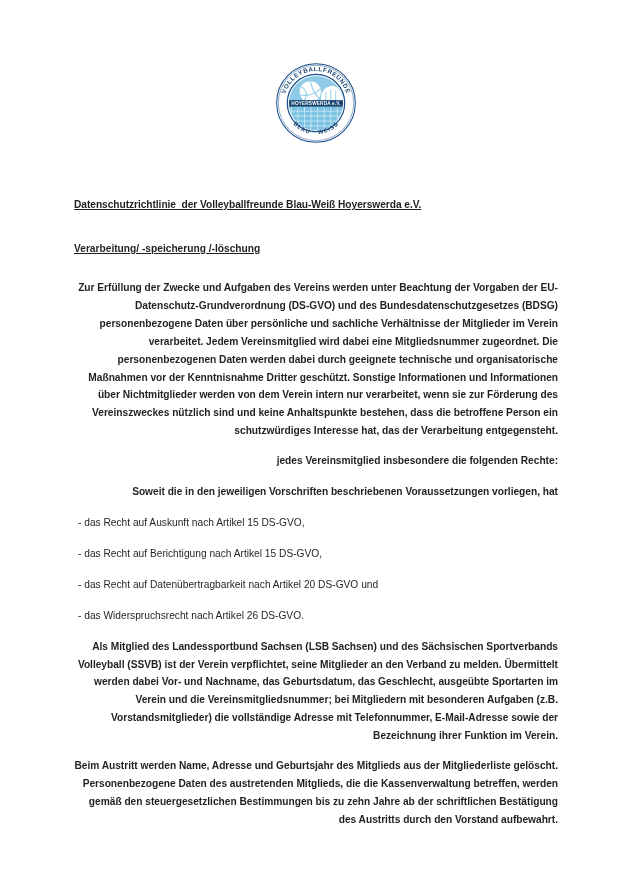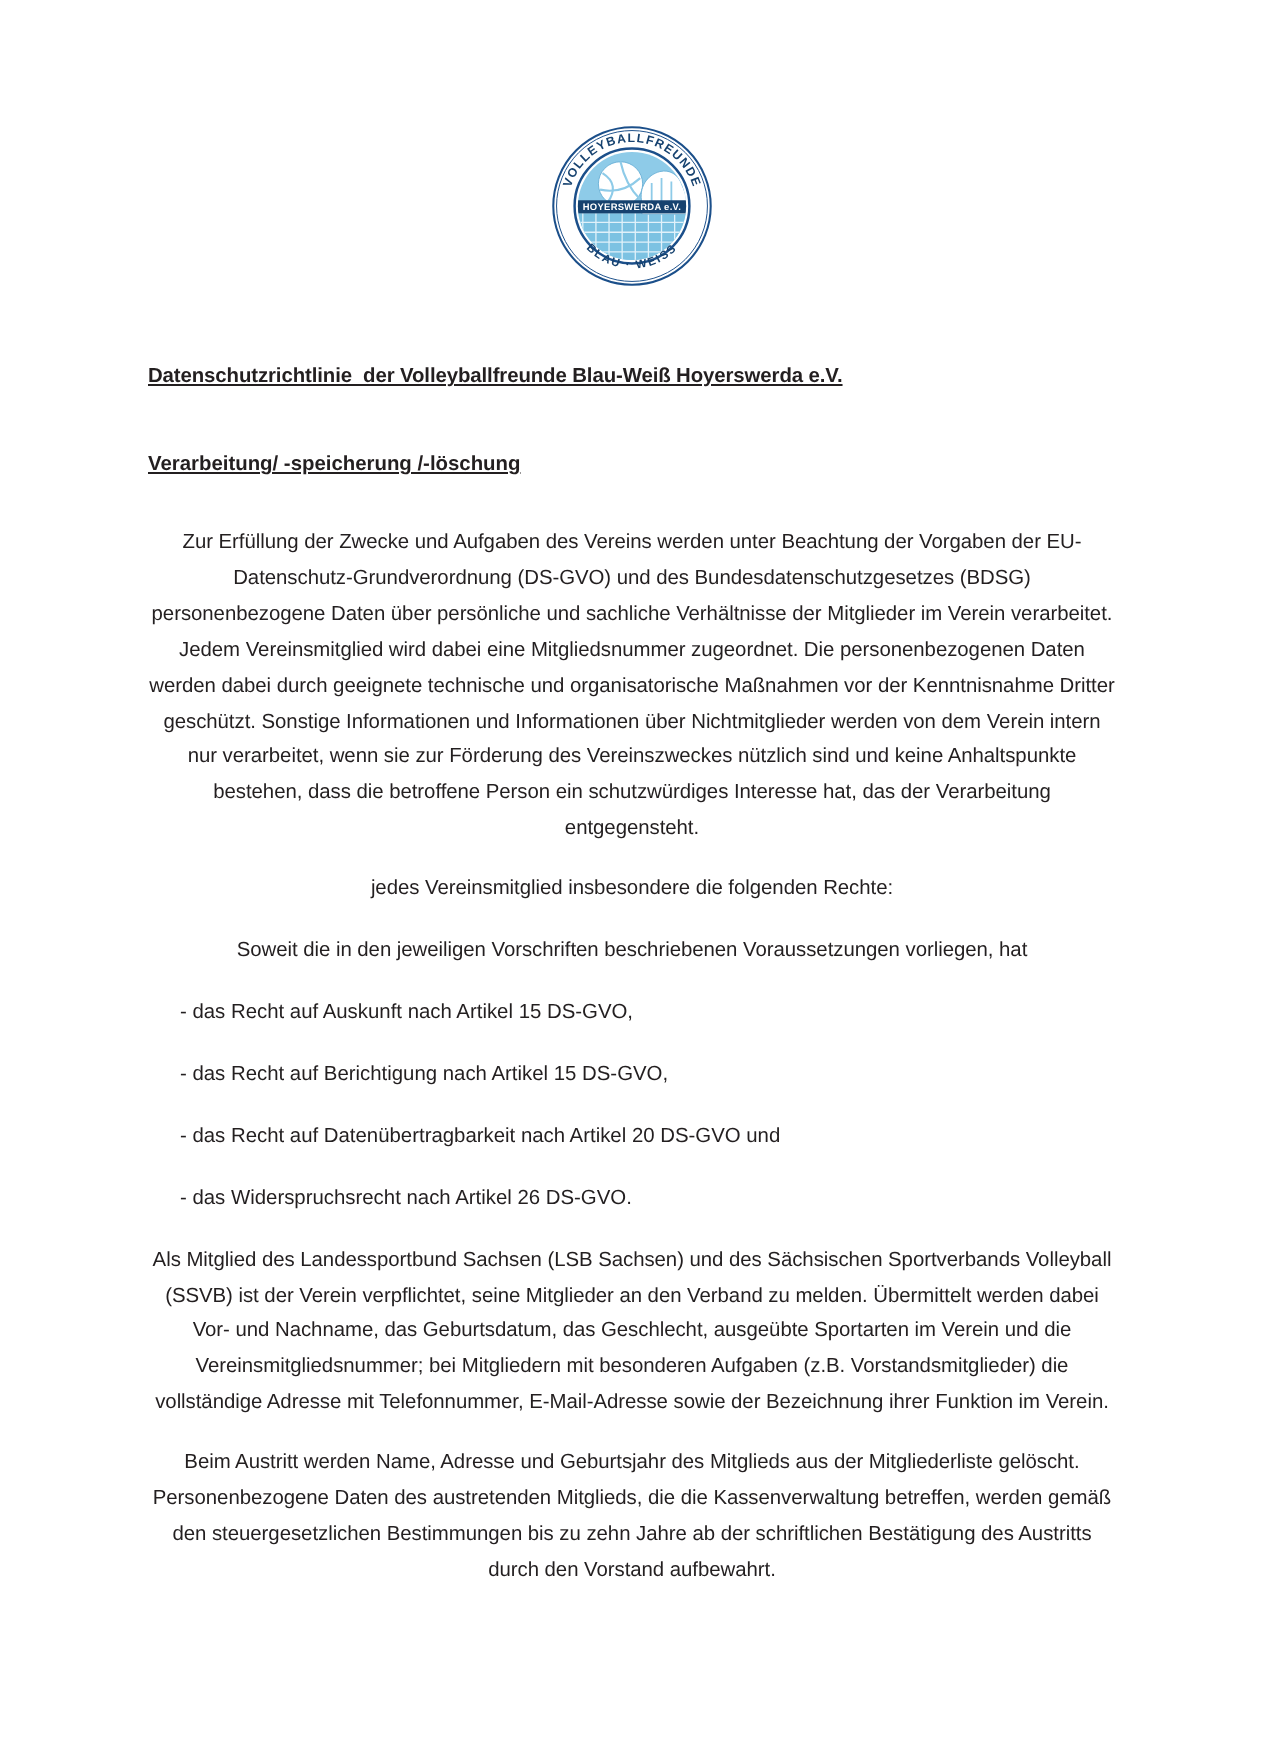--- a/index.html
+++ b/index.html
@@ -42,45 +42,46 @@
     position: absolute;
     left: 74px;
     top: 182px;
     width: 484px;
   }
   .doc-title {
     font-size: 10.2px;
     font-weight: bold;
     text-decoration: underline;
     letter-spacing: -0.05px;
-    margin: 0 0 30px 0;
+    margin: 16px 0 30px 0;
     line-height: 14px;
     white-space: pre;
   }
   .section-heading {
     font-size: 10.2px;
     font-weight: bold;
     text-decoration: underline;
     margin: 0 0 23px 0;
     line-height: 14px;
   }
   p.para {
     font-size: 10.2px;
     line-height: 17.9px;
     margin: 0 0 12px 0;
-    text-align: center;
+    text-align: right;
     letter-spacing: -0.02px;
+    font-weight: bold;
   }
   p.spaced {
     margin: 0 0 13px 0;
   }
   p.item {
     font-size: 10.2px;
     line-height: 17.9px;
-    margin: 0 0 13px 16px;
+    margin: 0 0 13px 4px;
   }
   .gap-before { margin-top: 2px; }
 </style>
 </head>
 <body>
 
 <div class="page">
 
   <div class="logo-wrap">
     <div class="logo">

